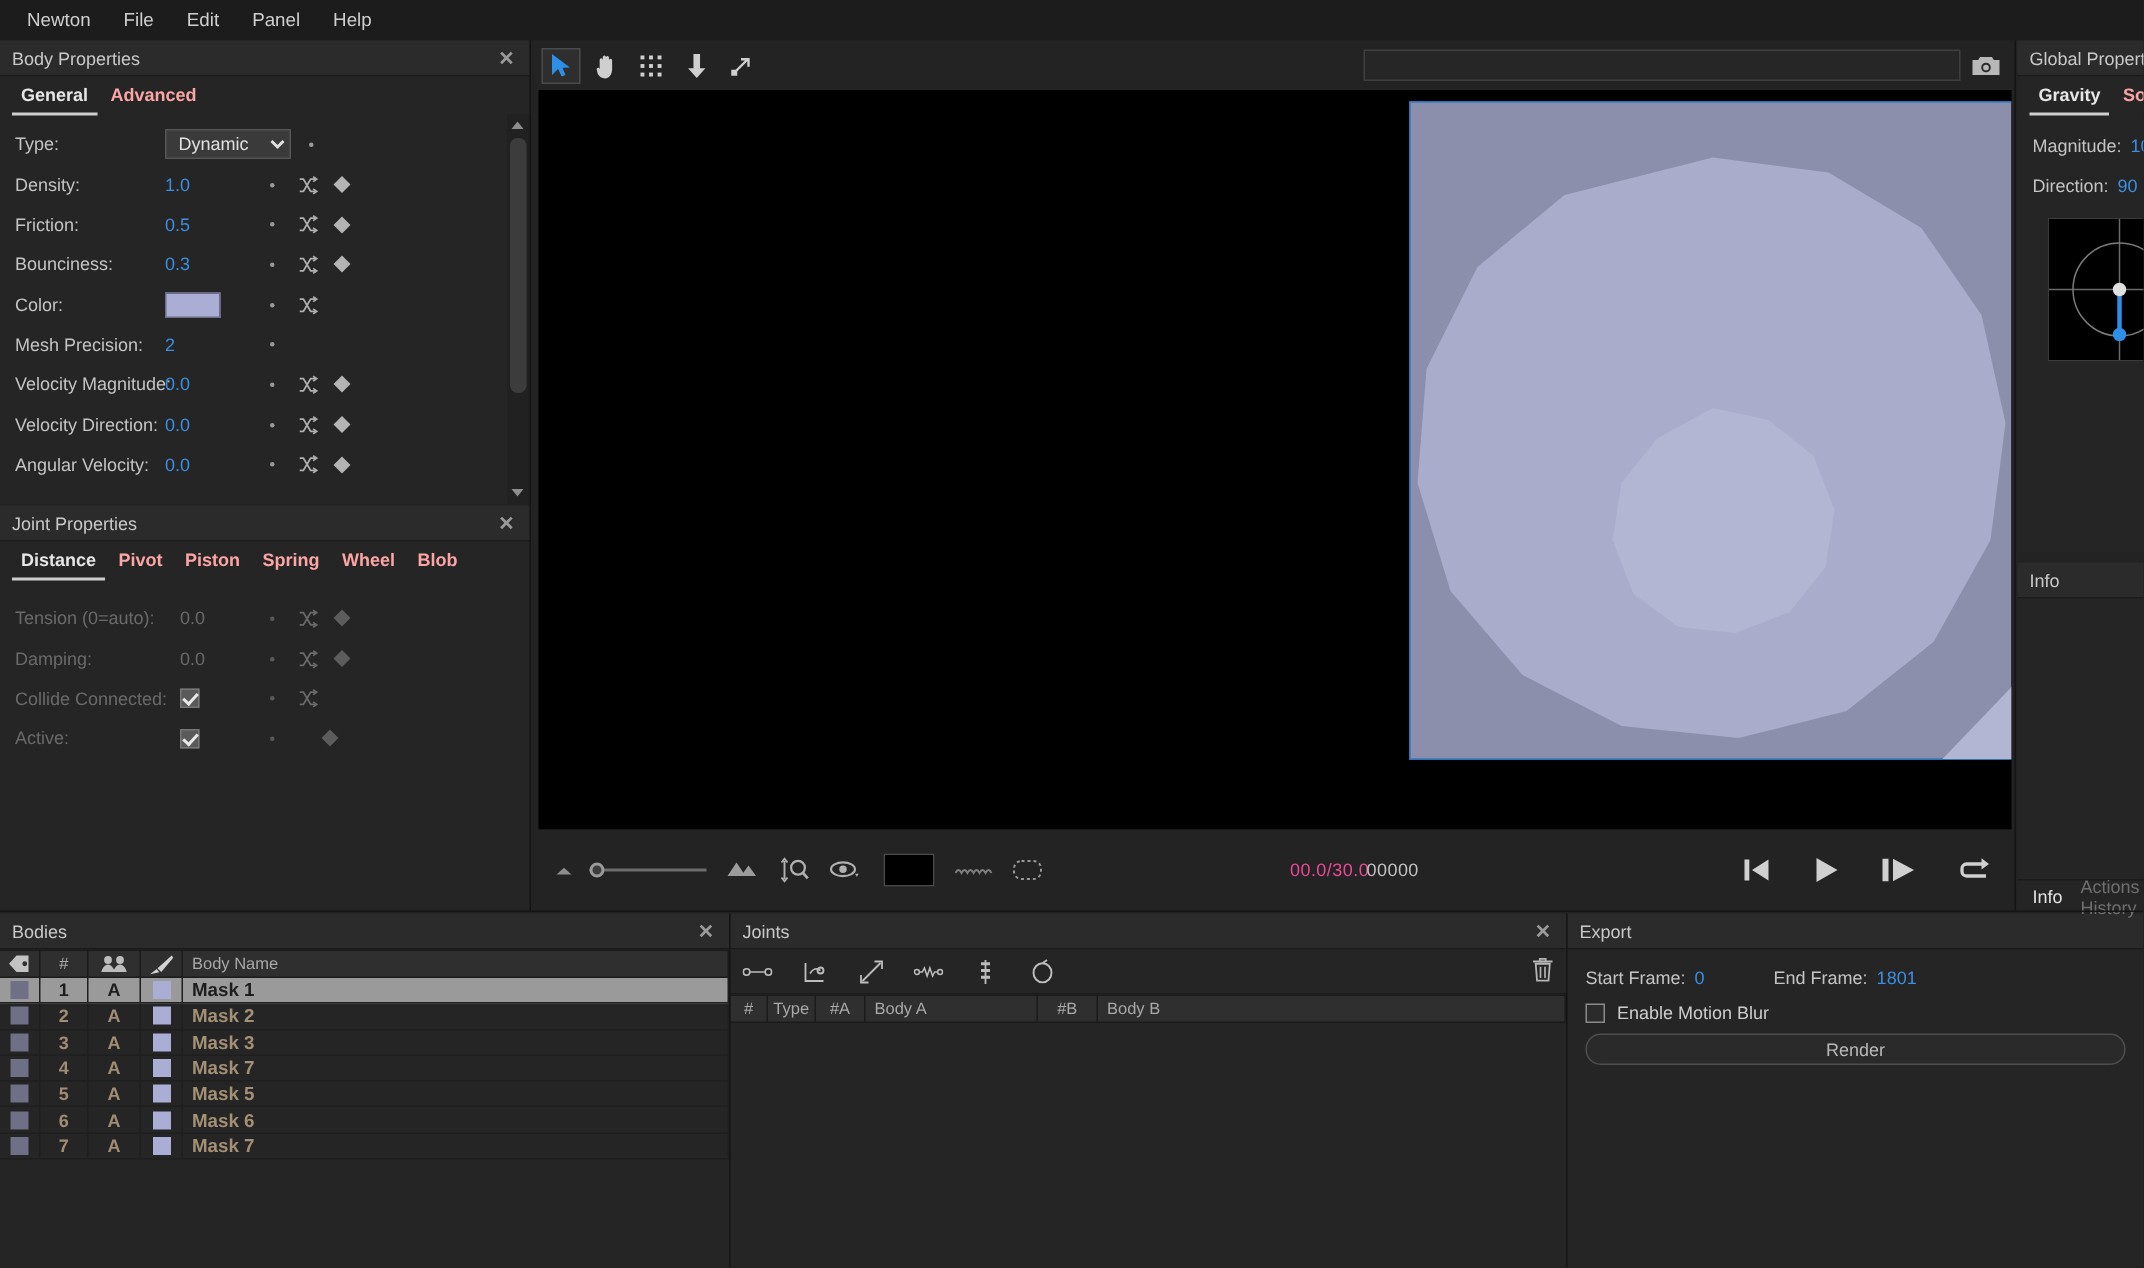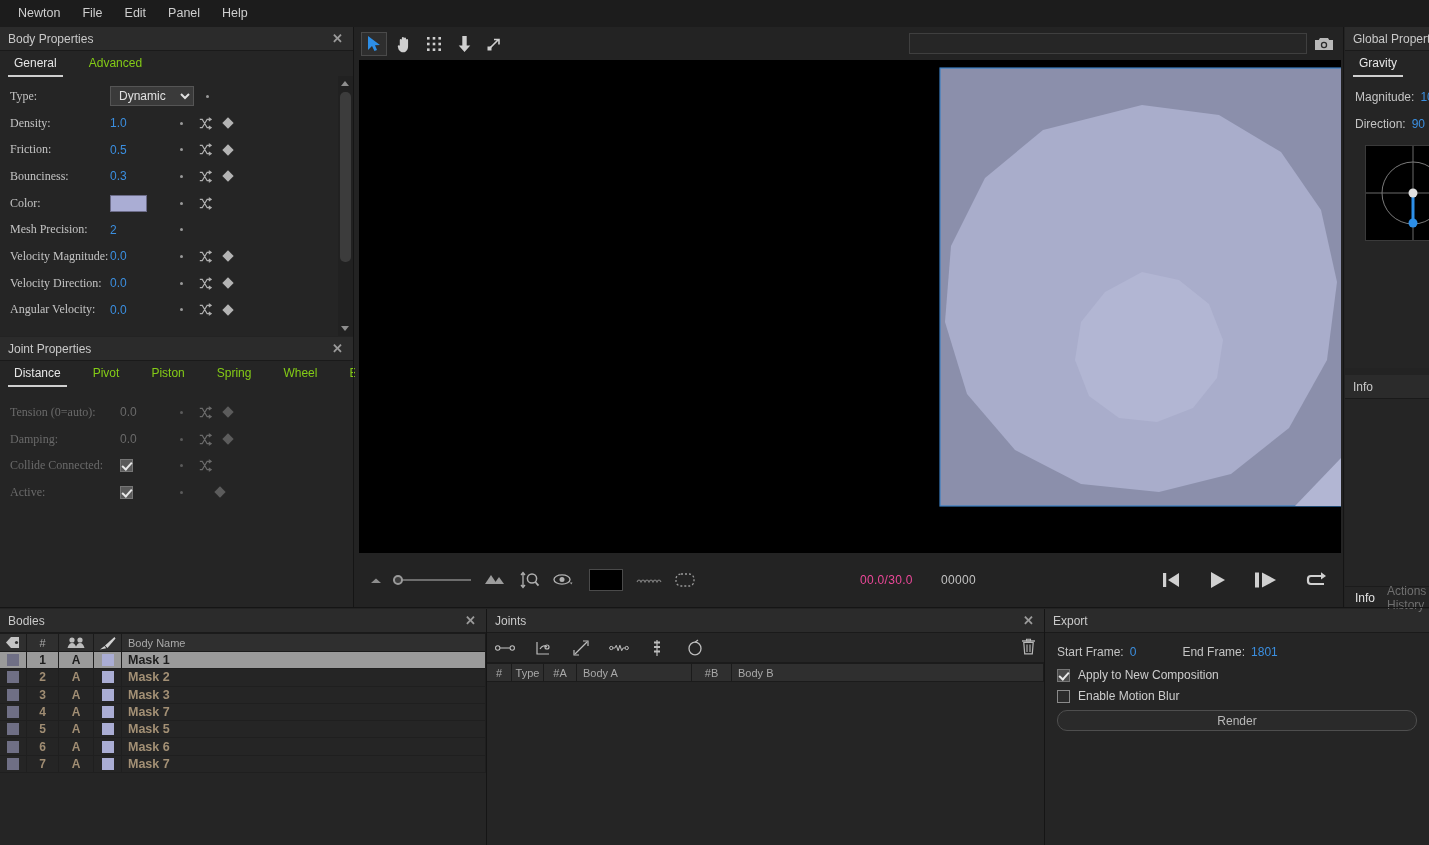--- a/index.html
+++ b/index.html
@@ -33,35 +33,35 @@
   }
   .panel-title .tname { flex: 1; }
   .panel-close {
     color: #9a9a9a; font-size: 13px; font-weight: bold; line-height: 1;
     padding: 0 2px; cursor: pointer;
   }
 
   
   .tabs {
     display: flex; align-items: flex-end; height: 26px;
-    padding-left: 8px; gap: 20px; background: #252525;
+    padding-left: 8px; gap: 3px; background: #252525; font-weight: bold;
   }
   .tab {
-    font-size: 12px; color: #84cc16; padding: 2px 6px 5px 6px;
+    font-size: 12px; color: #fca5a5; padding: 2px 6px 5px 6px;
     border-bottom: 2px solid transparent; cursor: pointer; white-space: nowrap;
   }
   .tab.active { color: #e6e6e6; border-bottom-color: #cfcfcf; }
 
   
   .props { position: relative; padding: 6px 0 0 0; }
   .prow {
     display: flex; align-items: center; height: 26.7px;
     padding-left: 10px; font-size: 12px;
   }
-  .plabel { color: #c4c4c4; width: 100px; white-space: nowrap; font-family: Liberation Serif, serif; }
+  .plabel { color: #c4c4c4; width: 100px; white-space: nowrap; }
   .pval { color: #3b8fe0; width: 58px; white-space: nowrap; }
   .dot {
     width: 3px; height: 3px; border-radius: 50%; background: #9a9a9a;
     margin-left: 12px; flex: none;
   }
   .ico-shuffle { margin-left: 16px; width: 13px; height: 13px; flex: none; }
   .ico-diamond {
     margin-left: 12px; width: 8px; height: 8px; background: #b4b4b4;
     transform: rotate(45deg); flex: none;
   }
@@ -136,21 +136,21 @@
   }
   .knob {
     position: absolute; left: 0px; top: -4px; width: 10px; height: 10px;
     border-radius: 50%; background: #3c3c3c; border: 2px solid #9a9a9a;
   }
   .pb-icon { margin-left: 13px; cursor: pointer; display: flex; align-items: center; }
   .black-chip { width: 34px; height: 22px; background: #000; border: 1px solid #4a4a4a; margin-left: 14px; }
   .timecode {
     position: absolute; left: 505px; font-size: 12px; color: #ec4899; letter-spacing: .3px;
   }
-  .framecode { position: absolute; left: 586px; font-size: 12px; color: #c2c2c2; letter-spacing: .3px; }
+  .framecode { position: absolute; left: 556px; font-size: 12px; color: #c2c2c2; letter-spacing: .3px; }
   .transport {
     position: absolute; right: 14px; display: flex; align-items: center; gap: 28px;
   }
   .transport .tr { cursor: pointer; display: flex; }
 
   
   .thead {
     display: flex; height: 19px; align-items: center;
     background: #2f2f2f; border-top: 1px solid #1b1b1b; border-bottom: 1px solid #1b1b1b;
     font-size: 11px; color: #a9a9a9;
@@ -734,24 +734,20 @@
       <span class="tname">Export</span>
     </div>
     <div class="exp-body">
       <div class="exp-row">
         <span class="exp-label">Start Frame:</span>
         <span class="exp-val">0</span>
         <span class="exp-label" style="margin-left:46px;">End Frame:</span>
         <span class="exp-val">1801</span>
       </div>
       <div class="exp-chk">
-        <span class="cbx checked" style="background:#4a4a4a;"></span>
-        <span>Apply to New Composition</span>
-      </div>
-      <div class="exp-chk">
         <span class="cbx" style="background:#2b2b2b;border-color:#8a8a8a;"></span>
         <span>Enable Motion Blur</span>
       </div>
       <div class="render-btn">Render</div>
     </div>
   </div>
 
   <div class="panel" id="global-props" style="left:1345px;top:27px;width:120px;height:341px;">
     <div class="panel-title">
       <span class="tname">Global Properties</span>

